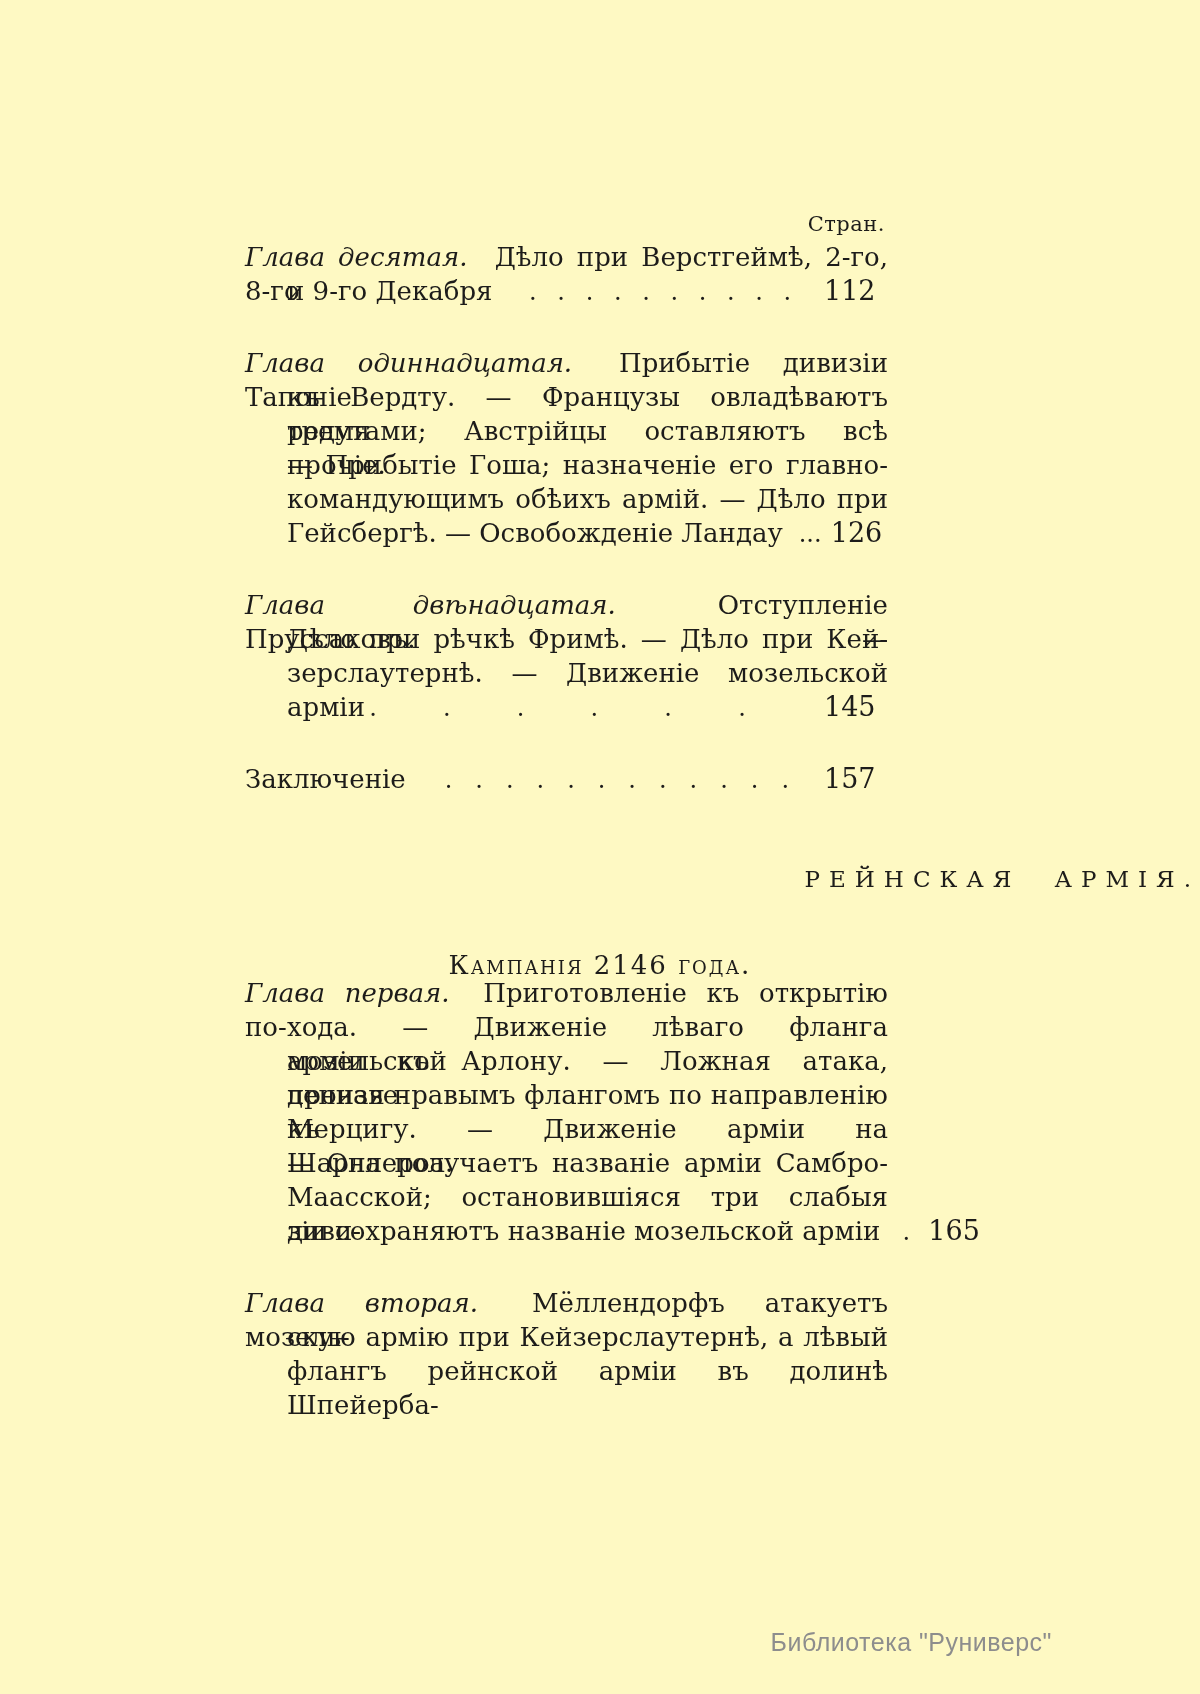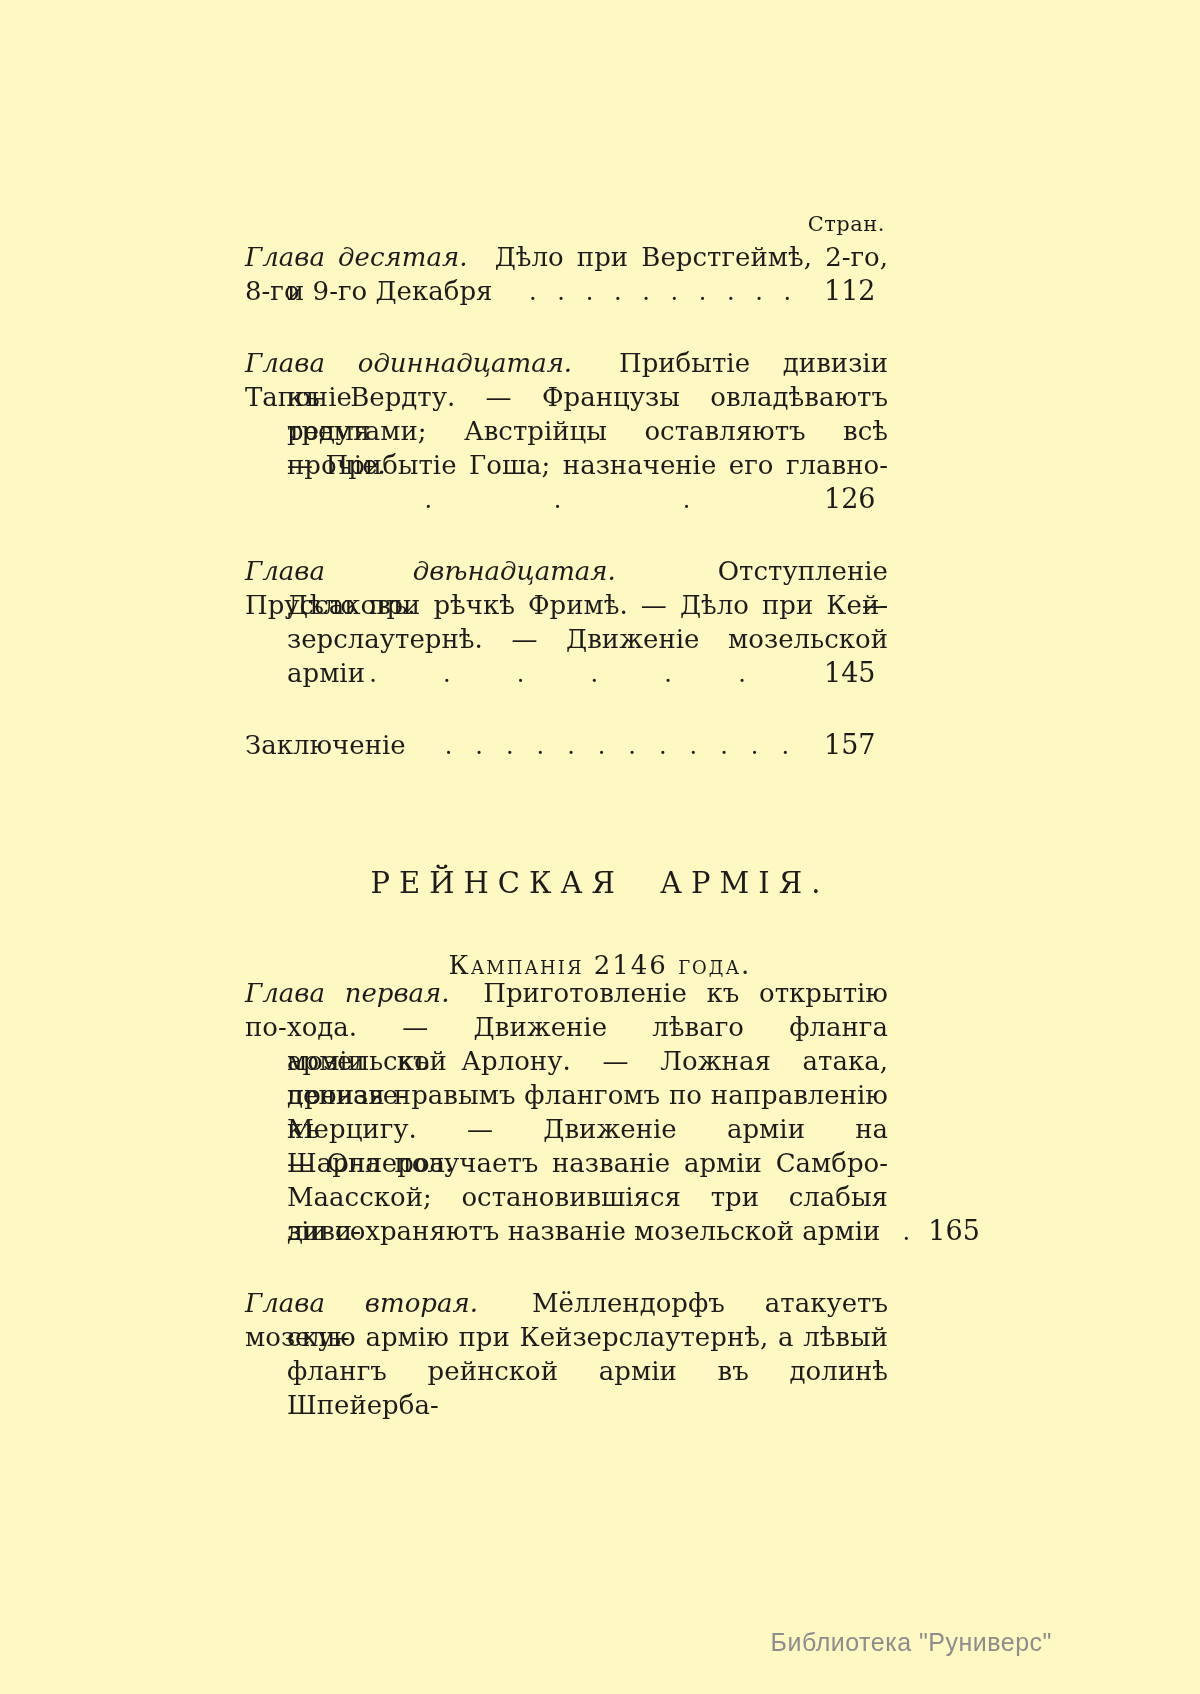--- a/index.html
+++ b/index.html
@@ -34,21 +34,21 @@
   .line.leader .txt{white-space:nowrap;}
   .chapter{font-style:italic;margin-right:14px;}
   .dots{
     flex:1 1 auto;display:flex;justify-content:space-evenly;align-items:flex-end;
     padding:0 12px 3px 16px;min-width:20px;
   }
   .dots span{font-size:24px;line-height:24px;}
   .pg{flex:0 0 64px;text-align:right;font-size:27px;}
   .section-title{
     position:absolute;top:866px;left:0;width:1200px;
-    text-align:center;font-size:29px;
+    text-align:right;font-size:23px;
     letter-spacing:9px;word-spacing:18px;
   }
   .section-subtitle{
     position:absolute;top:950px;left:0;width:1200px;
     text-align:center;font-size:26px;
     font-variant:small-caps;letter-spacing:2px;
   }
   .watermark{
     position:absolute;top:1628px;right:148px;
     font-family:"Liberation Sans", sans-serif;
@@ -80,21 +80,23 @@
             <span>.</span>
           </span>
           <span class="pg">112</span>
         </div>
       </div>
       <div class="entry">
         <div class="line"><span class="chapter">Глава одиннадцатая.</span> <span class="txt">Прибытіе дивизіи Тапоніе</span></div>
         <div class="line indent"><span class="txt">къ Вердту. — Французы овладѣваютъ тремя</span></div>
         <div class="line indent"><span class="txt">редутами; Австрійцы оставляютъ всѣ прочіе.</span></div>
         <div class="line indent"><span class="txt">— Прибытіе Гоша; назначеніе его главно-</span></div>
+        <div class="line indent"><span class="txt">командующимъ обѣихъ армій. — Дѣло при</span></div>
         <div class="line indent leader">
+          <span class="txt">Гейсбергѣ. — Освобожденіе Ландау</span>
           <span class="dots">
             <span>.</span>
             <span>.</span>
             <span>.</span>
           </span>
           <span class="pg">126</span>
         </div>
       </div>
       <div class="entry">
         <div class="line"><span class="chapter">Глава двѣнадцатая.</span> <span class="txt">Отступленіе Пруссаковъ. —</span></div>

